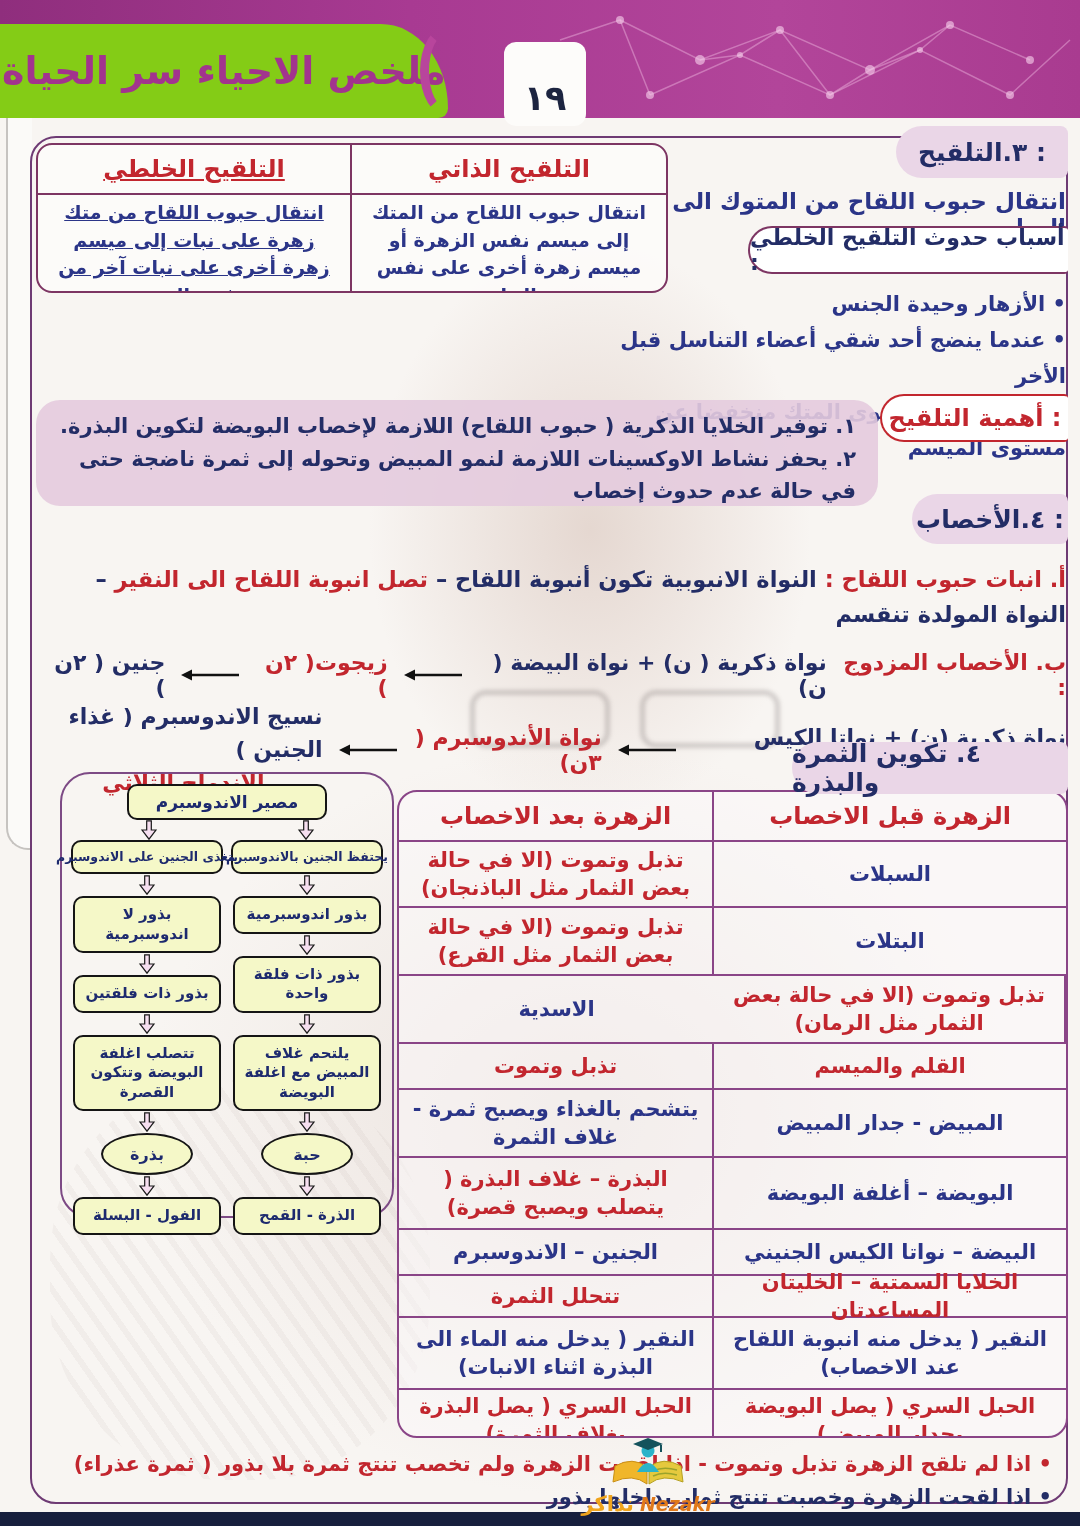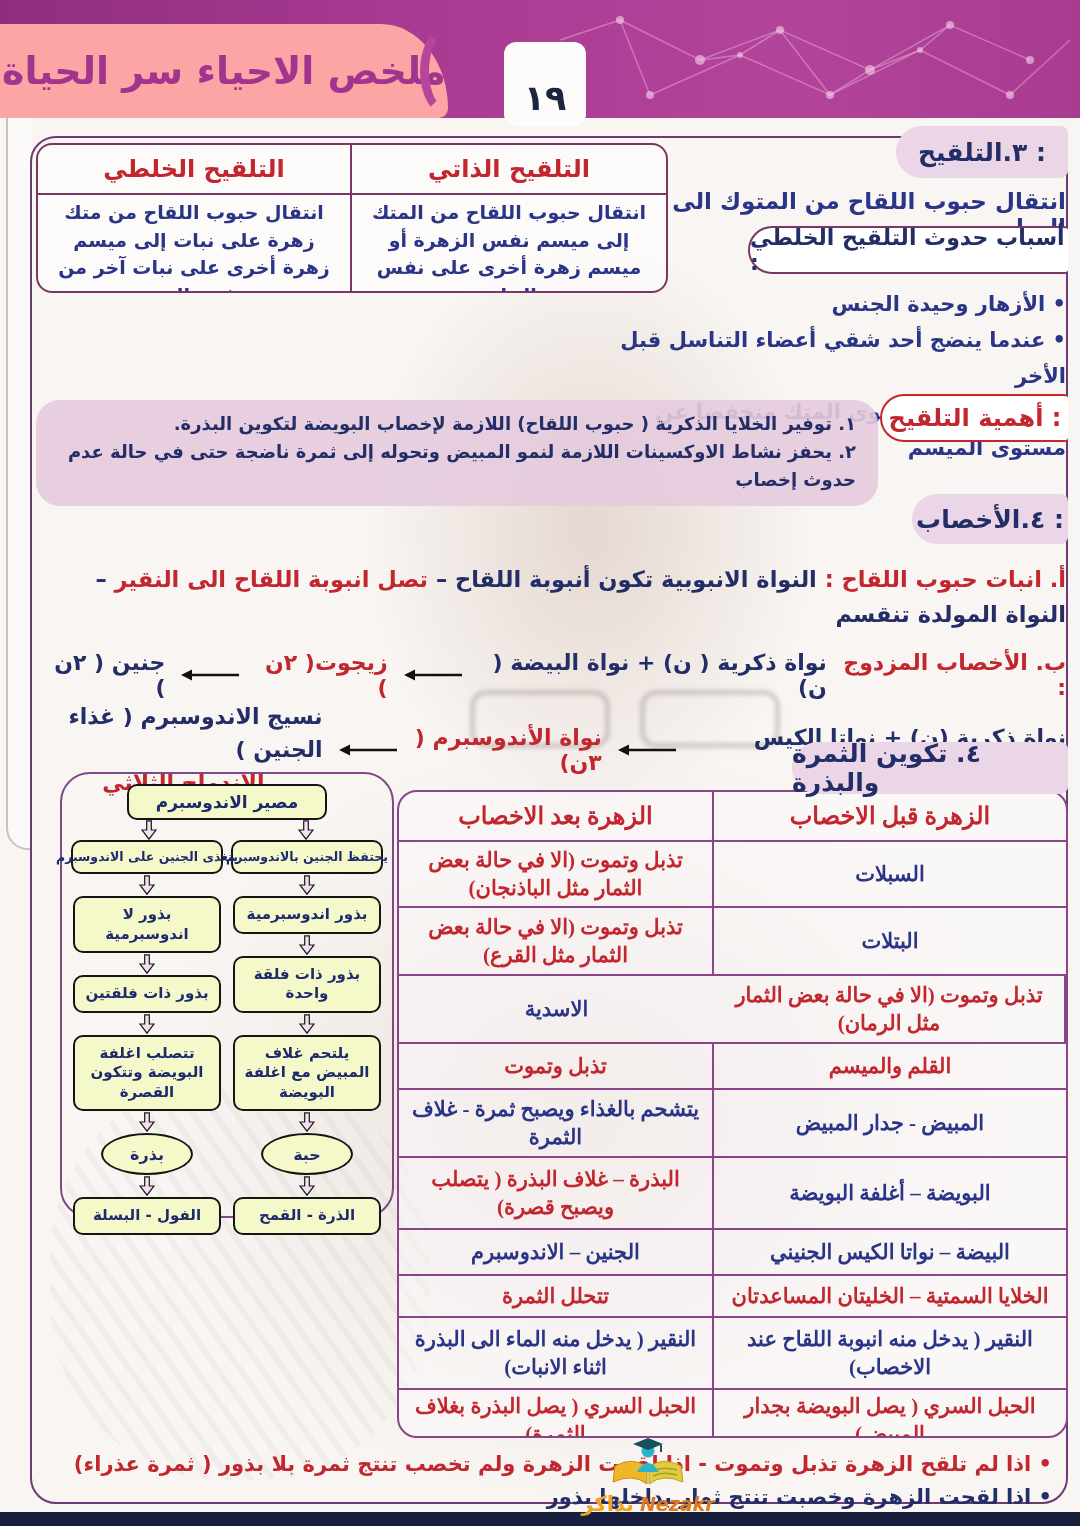--- a/index.html
+++ b/index.html
@@ -14,54 +14,54 @@
   .wm{position:absolute;pointer-events:none;}
   .wm-head{left:360px;top:230px;width:460px;height:600px;background:radial-gradient(ellipse at center,rgba(213,191,181,.55),rgba(213,191,181,0) 68%);}
   .wm-body{left:140px;top:740px;width:880px;height:760px;background:radial-gradient(ellipse at center,rgba(219,203,196,.45),transparent 70%);}
   .wm-shirt{left:50px;top:1080px;width:380px;height:400px;border-radius:45%;opacity:.5;
     background:repeating-linear-gradient(55deg,rgba(150,130,125,.14) 0 6px,transparent 6px 18px);}
   .wm-lens{position:absolute;border:5px solid rgba(70,58,58,.22);border-radius:16px;filter:blur(2px);}
   
   .banner{position:absolute;left:0;top:0;width:1080px;height:118px;
     background:linear-gradient(90deg,#8f2e7d 0%,#a83a92 38%,#b2459a 72%,#a93b90 100%);}
   .mesh{position:absolute;left:0;top:0;}
-  .title-plate{position:absolute;left:0;top:24px;width:448px;height:94px;background:#fca5a5;
+  .title-plate{position:absolute;left:0;top:24px;width:448px;height:94px;background:#84cc16;
     border-radius:0 70px 10px 0 / 0 88px 10px 0;display:flex;align-items:center;justify-content:center;z-index:2;}
   .title-plate span{color:var(--magenta);font-size:38px;letter-spacing:-1px;}
   .paren{position:absolute;left:420px;top:26px;width:54px;height:90px;border:8px solid transparent;
     border-left:9px solid #b8459c;border-radius:50%;z-index:3;}
   .page-tab{position:absolute;left:504px;top:42px;width:82px;height:84px;background:#fdfcfa;border-radius:12px;
     display:flex;align-items:flex-end;justify-content:center;z-index:2;padding-bottom:8px;}
   .page-tab span{color:#1c2440;font-size:35px;}
   
   .page-edge{position:absolute;left:6px;top:38px;width:26px;height:812px;background:#fbfaf8;
     border:2px solid #c6c3c0;border-right:none;border-radius:22px 0 0 22px;}
   .frame{position:absolute;left:30px;top:136px;width:1038px;height:1368px;border:2.5px solid var(--frame);border-radius:26px;}
   .bottom-bar{position:absolute;left:0;top:1512px;width:1080px;height:14px;background:#171f3d;}
   
   .navy{color:var(--navy);} .blue{color:var(--blue);} .red{color:var(--red);}
   .rtl{direction:rtl;}
   
   .ptable{position:absolute;left:36px;top:143px;width:632px;height:150px;border:2.5px solid var(--ptborder);
     border-radius:16px;overflow:hidden;display:grid;grid-template-columns:1fr 1fr;grid-template-rows:50px 1fr;background:rgba(253,252,251,.75);}
   .ptable .cell{display:flex;align-items:center;justify-content:center;text-align:center;padding:4px 10px;direction:rtl;}
   .ptable .h{font-size:24px;color:var(--red);border-bottom:2px solid var(--ptborder);}
-  .ptable .c-left{border-right:2px solid var(--ptborder);}
+  .ptable .c-left{border-right:2px solid var(--ptborder);text-decoration:underline;}
   .ptable .def{font-size:19px;color:var(--blue);line-height:1.45;}
   
   .pill{position:absolute;display:flex;align-items:center;justify-content:center;font-size:25px;z-index:2;}
   .pill-pink{background:var(--pinkpill);border-radius:28px 8px 8px 28px;color:var(--navy);}
   .pill-white-purple{background:#fff;border:2.5px solid var(--ptborder);border-right:none;border-radius:24px 4px 4px 24px;color:var(--navy);font-size:22px;}
   .pill-white-red{background:#fff;border:2.5px solid var(--red);border-right:none;border-radius:24px 4px 4px 24px;color:var(--red);font-size:24px;}
   
   .defline{position:absolute;left:620px;top:188px;width:446px;text-align:right;font-size:23px;color:var(--blue);}
   .causes{position:absolute;left:600px;top:286px;width:466px;font-size:21px;color:var(--blue);line-height:1.72;text-align:right;}
   .causes div::before{content:"• ";}
   .impbox{position:absolute;left:36px;top:400px;width:842px;height:106px;background:rgba(228,203,222,.9);
-    border-radius:24px;padding:10px 22px 6px;direction:rtl;text-align:right;color:var(--navy);font-size:18px;line-height:1.55;z-index:1;}
+    border-radius:24px;padding:10px 22px 6px;direction:rtl;text-align:right;color:var(--navy);font-size:21px;line-height:1.55;z-index:1;}
   .germ{position:absolute;left:44px;top:562px;width:1022px;direction:rtl;font-size:22.5px;line-height:1.55;text-align:right;}
   .germ .l2{text-align:center;}
   .eq{position:absolute;direction:rtl;display:flex;align-items:center;gap:14px;font-size:22px;}
   .eq1{left:44px;top:650px;width:1022px;}
   .eq2{left:44px;top:700px;width:1022px;}
   .stack{display:flex;flex-direction:column;align-items:center;line-height:1.5;}
   .arrowL{flex:0 0 auto;}
   
   .fc{position:absolute;left:60px;top:772px;width:334px;height:446px;border:2.5px solid #7d4a85;border-radius:30px;
     padding:10px 8px 6px;display:flex;flex-direction:column;align-items:center;z-index:2;}
@@ -75,21 +75,21 @@
   .fc-ell{background:var(--yellow);border:2px solid #151515;border-radius:50%;width:92px;height:42px;
     display:flex;align-items:center;justify-content:center;color:#1d2a6e;font-size:16px;}
   .fc-arrows2{display:grid;grid-template-columns:1fr 1fr;width:100%;}
   .fc-arrows2 svg{margin:0 auto;}
   .da{display:block;margin:1px auto;}
   
   .ctable{position:absolute;left:397px;top:790px;width:671px;height:648px;border:2.5px solid var(--tborder);
     border-radius:20px;overflow:hidden;display:grid;grid-template-columns:315px 1fr;
     grid-template-rows:50px 66px 68px 68px 46px 68px 72px 46px 42px 72px 1fr;background:rgba(253,251,252,.45);z-index:1;}
   .ctable .cell{display:flex;align-items:center;justify-content:center;text-align:center;direction:rtl;
-    padding:2px 10px;border-bottom:2px solid var(--tborder);font-size:21px;line-height:1.35;font-family:Liberation Serif, serif;}
+    padding:2px 10px;border-bottom:2px solid var(--tborder);font-size:21px;line-height:1.35;}
   .ctable .after{border-right:2px solid var(--tborder);}
   .ctable .h{font-size:24px;color:var(--red);}
   .ctable .last{border-bottom:none;}
   
   .foot{position:absolute;left:40px;top:1448px;width:1012px;direction:rtl;text-align:right;font-size:21px;line-height:1.55;z-index:2;}
   .foot div::before{content:"• ";}
   .logo{position:absolute;left:548px;top:1436px;width:200px;display:flex;flex-direction:column;align-items:center;z-index:3;text-align:center;}
   .logo-caption{display:flex;gap:6px;align-items:baseline;font-size:21px;}
   .logo-ar{color:#f0a41c;} .logo-en{color:#e0791b;font-style:italic;font-size:19px;}
 </style>

